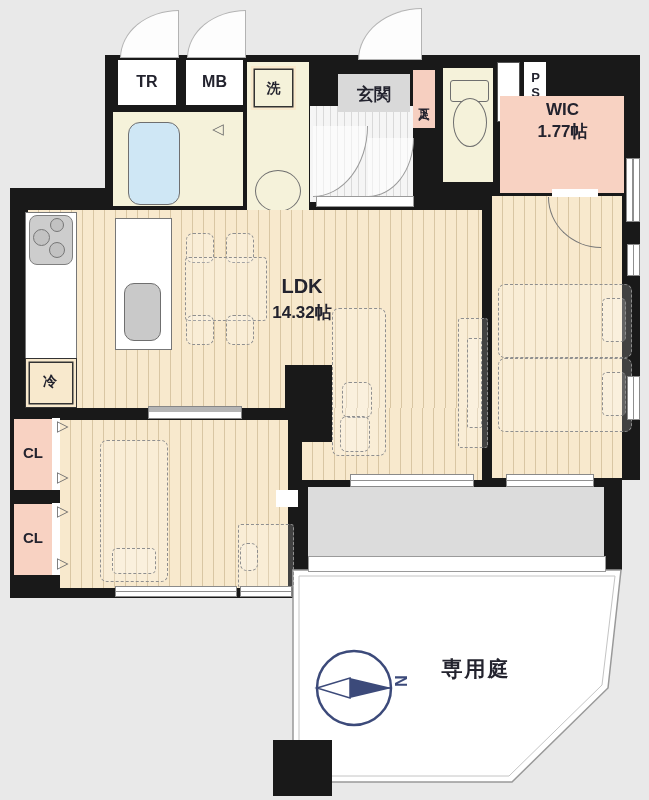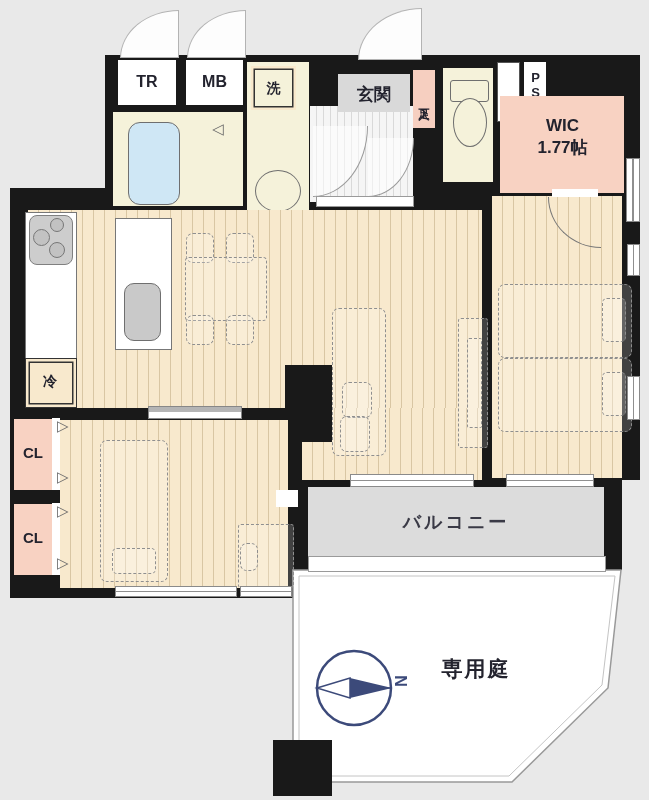--- a/index.html
+++ b/index.html
@@ -74,21 +74,21 @@
   <div class="fixture" style="left:450px;top:80px;width:37px;height:20px;border-radius:3px;background:#f5f2da;"></div>
   <div class="fixture" style="left:453px;top:98px;width:32px;height:47px;border-radius:50%;background:#f5f2da;"></div>
 
   <div class="white" style="left:497px;top:62px;width:21px;height:58px;border:1px solid #555;"></div>
   <div class="lbl vert" style="left:500px;top:66px;width:15px;height:50px;font-size:8px;line-height:15px;color:#333;">給湯器</div>
   <div class="white" style="left:524px;top:62px;width:22px;height:44px;"></div>
   <div class="lbl vert" style="left:527px;top:64px;width:16px;height:42px;font-size:13px;line-height:16px;">PS</div>
 
   <div class="pink" style="left:500px;top:96px;width:124px;height:97px;"></div>
   <div class="pink" style="left:500px;top:196px;width:52px;height:36px;"></div>
-  <div class="lbl" style="left:505px;top:115px;width:115px;font-size:17px;line-height:22px;">
+  <div class="lbl" style="left:505px;top:99px;width:115px;font-size:17px;line-height:22px;">
     <span>WIC</span><br>
     <span>1.77帖</span>
   </div>
 
   <div class="wood" style="left:492px;top:196px;width:130px;height:282px;"></div>
   <div class="white" style="left:552px;top:189px;width:46px;height:8px;"></div>
   <div class="doorArc" style="left:548px;top:197px;width:52px;height:50px;"></div>
   <div class="dash" style="left:498px;top:284px;width:132px;height:72px;"></div>
   <div class="dash" style="left:602px;top:298px;width:22px;height:42px;border-radius:5px;"></div>
   <div class="dash" style="left:498px;top:358px;width:132px;height:72px;"></div>
@@ -111,20 +111,24 @@
   <div class="lbl" style="left:25px;top:373px;width:50px;font-size:14px;">冷</div>
   <div class="white" style="left:115px;top:218px;width:55px;height:130px;border:1px solid #777;"></div>
   <div class="fixture" style="left:124px;top:283px;width:35px;height:56px;border-radius:10px;background:#c9c9c9;"></div>
 
   <div class="dash" style="left:186px;top:233px;width:26px;height:28px;"></div>
   <div class="dash" style="left:226px;top:233px;width:26px;height:28px;"></div>
   <div class="dash" style="left:185px;top:257px;width:80px;height:62px;border-radius:4px;"></div>
   <div class="dash" style="left:186px;top:315px;width:26px;height:28px;"></div>
   <div class="dash" style="left:226px;top:315px;width:26px;height:28px;"></div>
 
+  <div class="lbl" style="left:242px;top:274px;width:120px;font-size:20px;line-height:25px;">
+    <span>LDK</span><br>
+    <span style="font-size:17px;">14.32帖</span>
+  </div>
 
   <div class="dash" style="left:332px;top:308px;width:52px;height:146px;"></div>
   <div class="dash" style="left:342px;top:382px;width:28px;height:34px;"></div>
   <div class="dash" style="left:340px;top:416px;width:28px;height:34px;"></div>
   <div class="dash" style="left:458px;top:318px;width:28px;height:128px;border-radius:3px;"></div>
   <div class="dash" style="left:467px;top:338px;width:13px;height:88px;border-radius:2px;"></div>
 
   <div class="wall" style="left:285px;top:365px;width:47px;height:77px;"></div>
 
   <div class="abs" style="left:148px;top:406px;width:92px;height:11px;background:linear-gradient(to bottom,#b5b5b5 0 45%,#fff 45% 100%);border:1px solid #888;"></div>
@@ -143,21 +147,20 @@
   <div class="lbl" style="left:14px;top:529px;width:38px;font-size:15px;">CL</div>
   <div class="white" style="left:52px;top:418px;width:8px;height:72px;"></div>
   <div class="white" style="left:52px;top:503px;width:8px;height:72px;"></div>
   <div class="tri" style="left:57px;top:419px;">▷</div>
   <div class="tri" style="left:57px;top:470px;">▷</div>
   <div class="tri" style="left:57px;top:504px;">▷</div>
   <div class="tri" style="left:57px;top:556px;">▷</div>
 
   <div class="gray" style="left:308px;top:487px;width:296px;height:70px;"></div>
   <div class="white" style="left:308px;top:556px;width:296px;height:14px;border:1px solid #9a9a9a;"></div>
-  <div class="lbl" style="left:376px;top:510px;width:160px;font-size:18px;letter-spacing:3px;color:#3a3a46;">バルコニー</div>
 
   <div class="winH" style="left:350px;top:474px;width:122px;height:11px;"></div>
   <div class="winH" style="left:506px;top:474px;width:86px;height:11px;"></div>
 
   <svg class="abs" style="left:296px;top:640px;" width="120" height="100" viewBox="0 0 120 100">
     <circle cx="58" cy="48" r="37" fill="#ffffff" stroke="#3c4a7a" stroke-width="2.5"></circle>
     <line x1="20" y1="48" x2="96" y2="48" stroke="#3c4a7a" stroke-width="1.5"></line>
     <polygon points="21,48 54,38 54,58" fill="#ffffff" stroke="#3c4a7a" stroke-width="1.5"></polygon>
     <polygon points="54,38 54,58 96,48" fill="#3c4a7a"></polygon>
   </svg>

